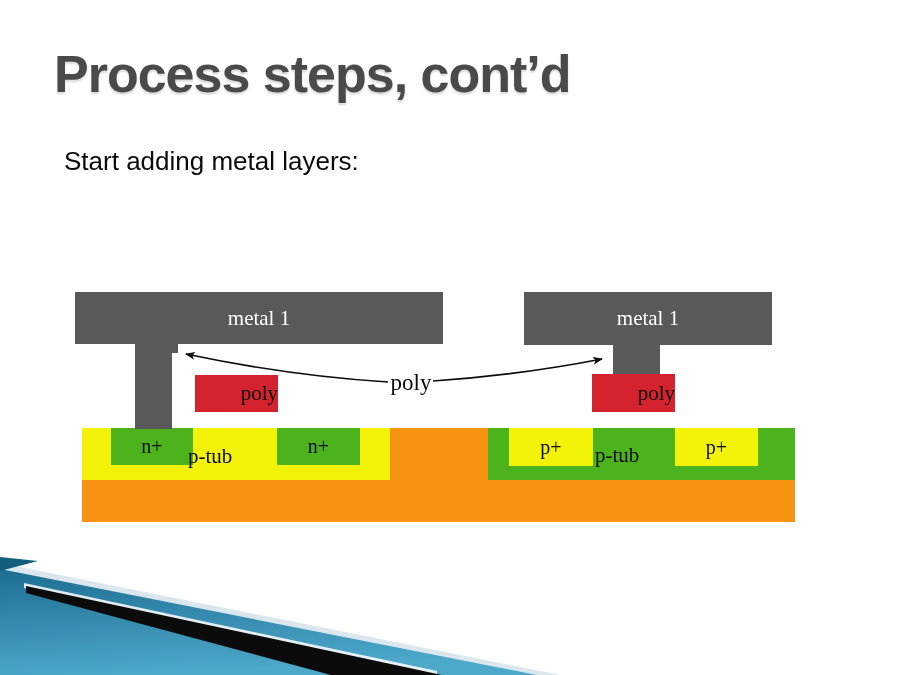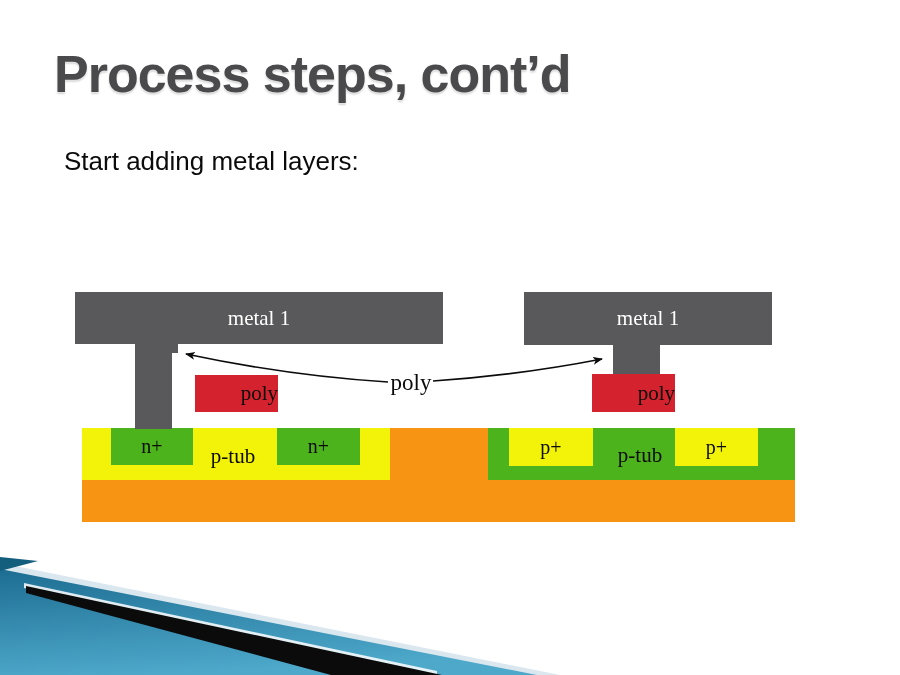--- a/index.html
+++ b/index.html
@@ -43,21 +43,21 @@
   #tub-right  {left:488px;top:428px; width:307px; height:52px;}
   #pplus-1    {left:509px;top:428px; width:84px;  height:38px;}
   #pplus-2    {left:675px;top:428px; width:83px;  height:38px;}
 
   .serif{font-family:"Liberation Serif", serif;}
   .metal .lbl{color:#ffffff;font-size:21px;text-align:center;}
   .metal{display:flex;align-items:center;justify-content:center;}
   .diff{display:flex;align-items:center;justify-content:center;font-size:20px;color:#0b0b0b;}
   .poly .lbl{font-size:21px;color:#0b0b0b;}
   .tub-label{
-    position:absolute;width:90px;text-align:center;
+    position:absolute;width:90px;
     font-size:21px;color:#0b0b0b;
   }
   #tub-left-label {left:188px;top:444px;}
   #tub-right-label{left:595px;top:443px;}
   #vias-label{
     position:absolute;left:383px;top:370px;width:56px;text-align:center;
     font-size:23px;color:#0b0b0b;
   }
   #arrow-layer{position:absolute;left:0;top:0;pointer-events:none;}
 

